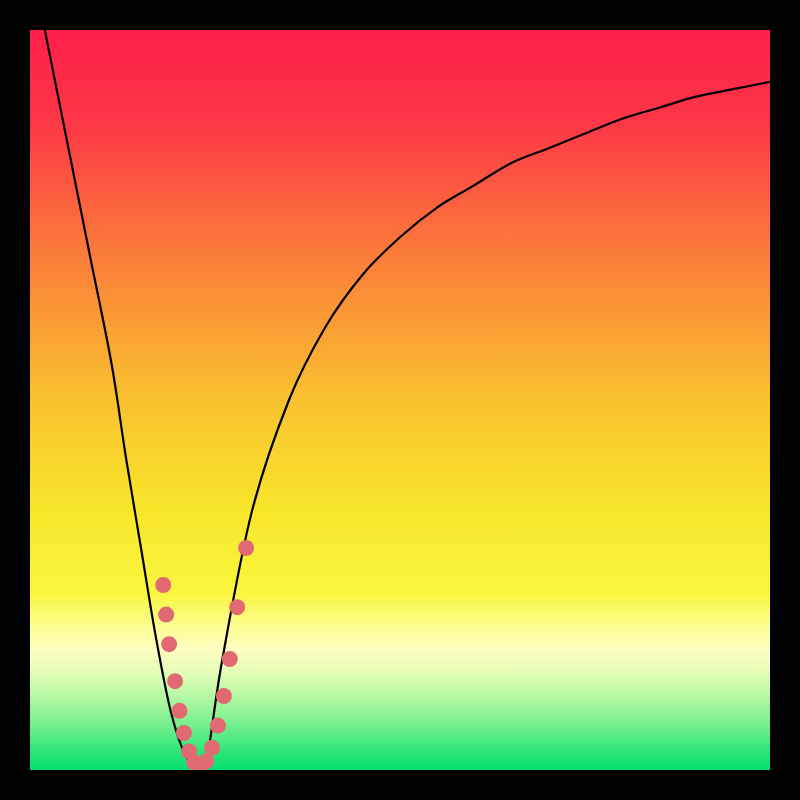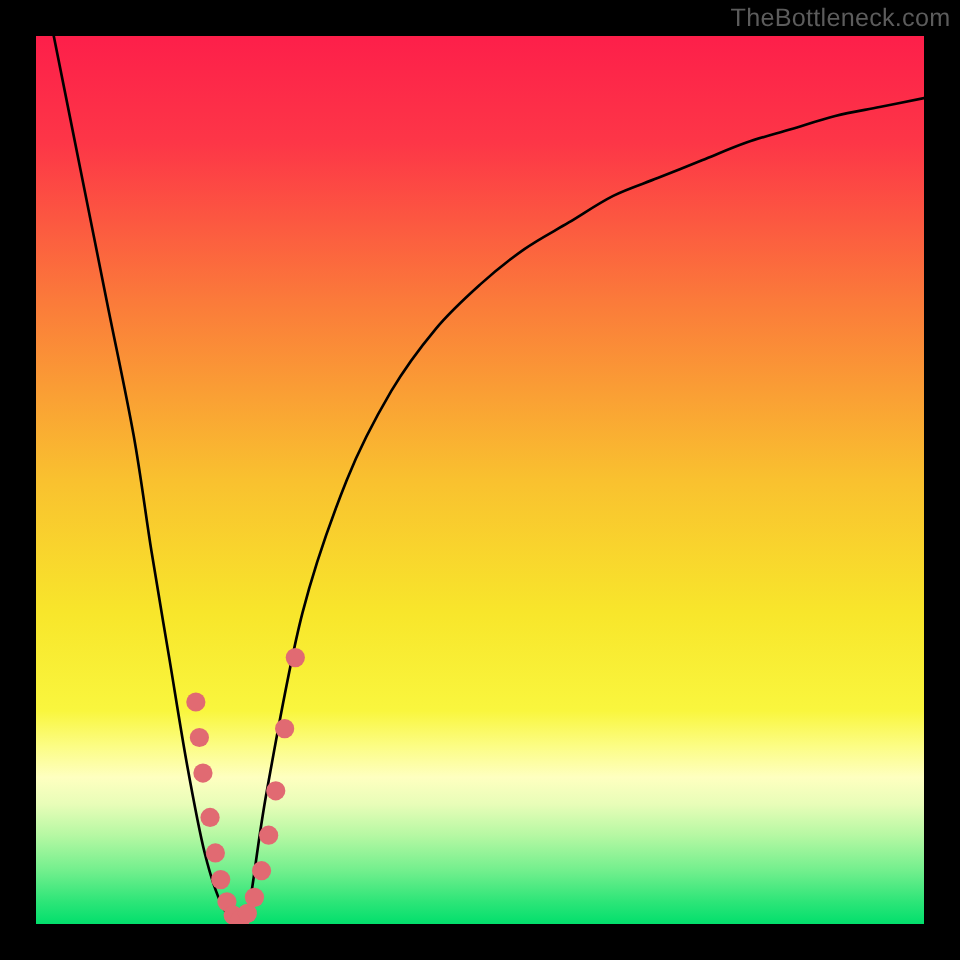--- a/index.html
+++ b/index.html
@@ -96,15 +96,14 @@
           <circle cx="187.96" cy="695.60" r="8" fill="#e16a72"></circle>
           <circle cx="193.88" cy="666.00" r="8" fill="#e16a72"></circle>
           <circle cx="199.80" cy="629.00" r="8" fill="#e16a72"></circle>
           <circle cx="207.20" cy="577.20" r="8" fill="#e16a72"></circle>
           <circle cx="216.08" cy="518.00" r="8" fill="#e16a72"></circle>
         </g>
     </svg>
 
   </div>
 
-  <div class="attribution">TheBottleneck.com</div>
 
 </div>
 
 </body></html>

